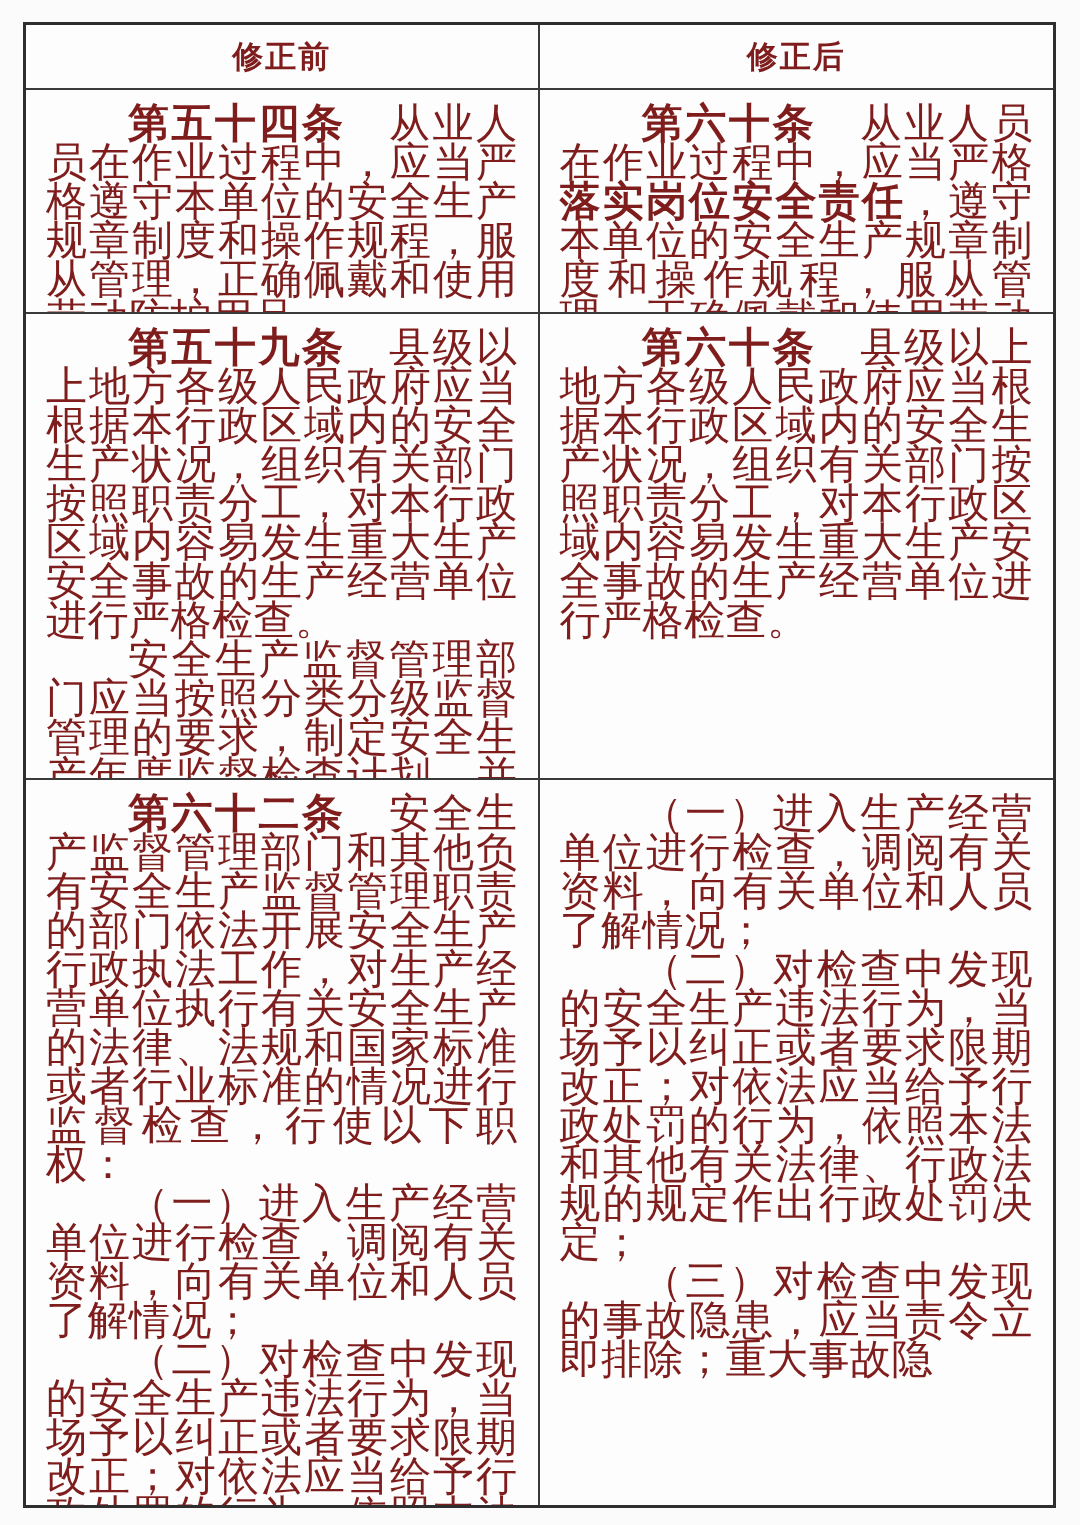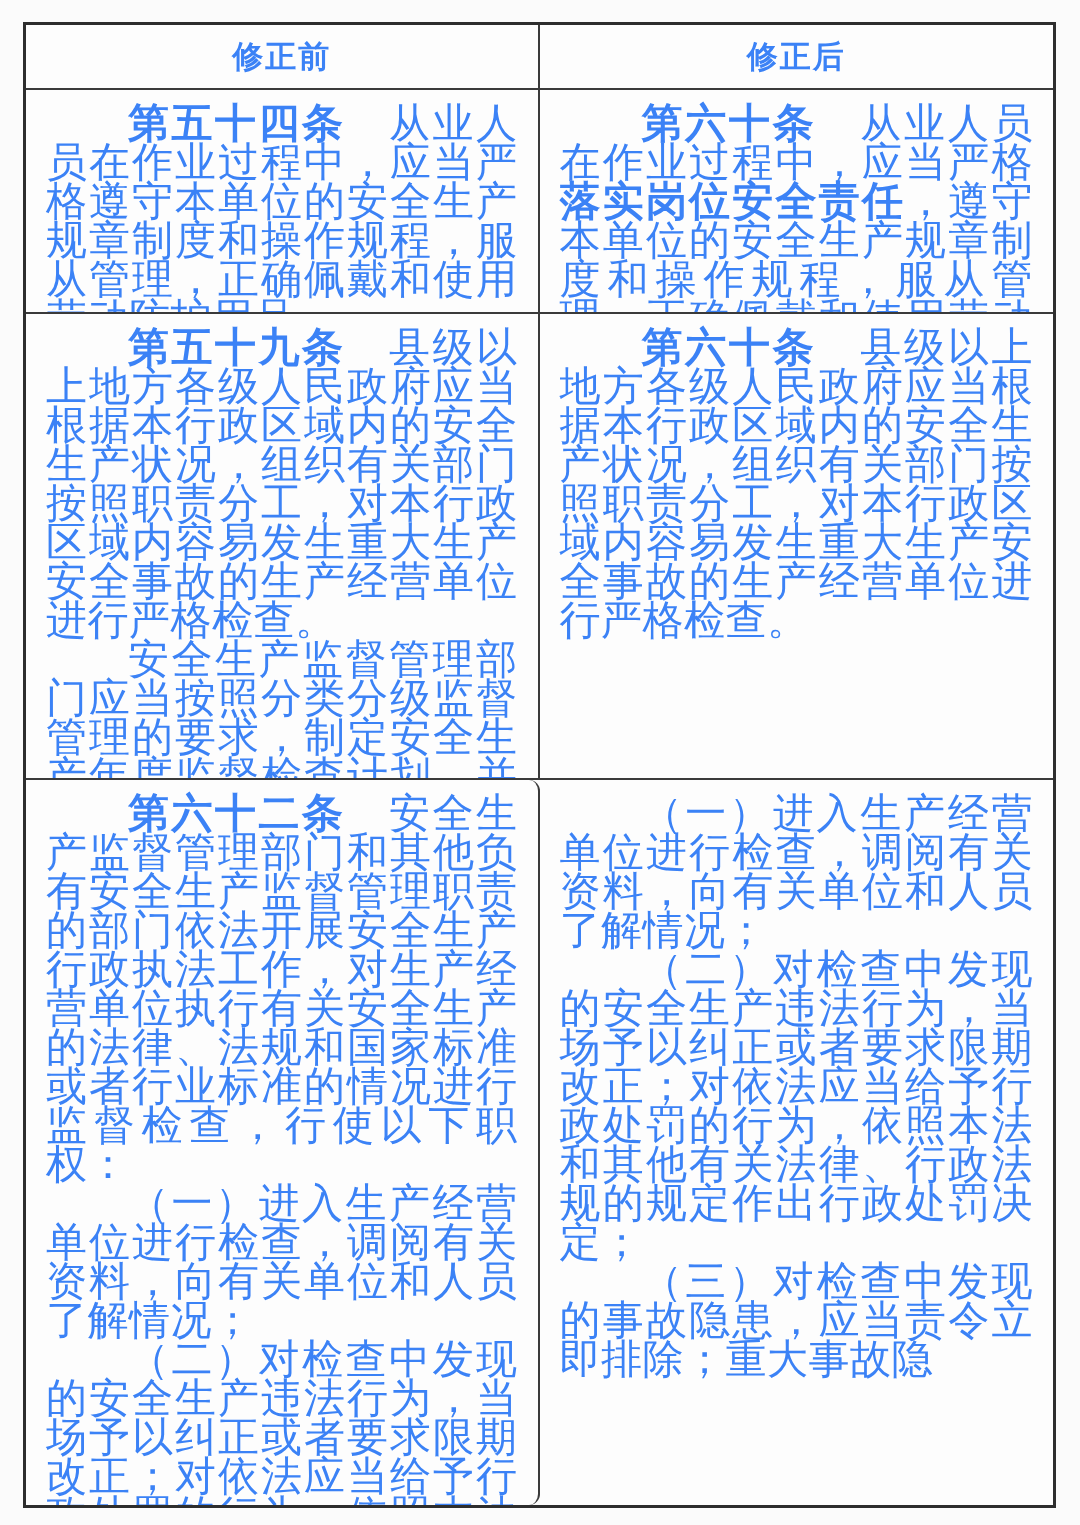--- a/index.html
+++ b/index.html
@@ -8,21 +8,21 @@
     padding: 0;
     background: #f9f9f9;
   }
   .page {
     position: relative;
     width: 1080px;
     height: 1525px;
     background: #fbfbfb;
     overflow: hidden;
     font-family: "Liberation Serif", "DejaVu Serif", serif;
-    color: #3b82f6;
+    color: #7f1d1d;
   }
   .cmp-table {
     position: absolute;
     left: 23px;
     top: 22px;
     width: 1033px;
     height: 1486px;
     box-sizing: border-box;
     border: 3px solid #2e2e2e;
     background: #fdfdfd;
@@ -43,21 +43,21 @@
   }
   .cell {
     box-sizing: border-box;
     border-bottom: 2px solid #3a3a3a;
     padding: 14px 20px 6px 20px;
     overflow: hidden;
     font-size: 41px;
     line-height: 39px;
   }
   .colL { border-right: 2px solid #3a3a3a; }
-  .rowLast { border-bottom: none; border-radius: 11px; }
+  .rowLast { border-bottom: none; }
   .para {
     margin: 0;
     text-indent: 2em;
     text-align: justify;
     text-justify: inter-character;
     letter-spacing: 0.5px;
   }
   .em {
     font-family: "Liberation Sans", "DejaVu Sans", sans-serif;
     font-weight: 700;

